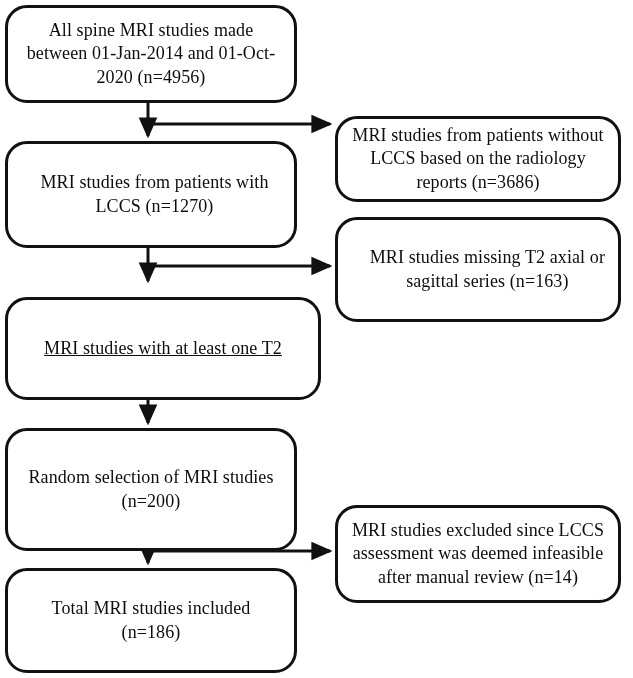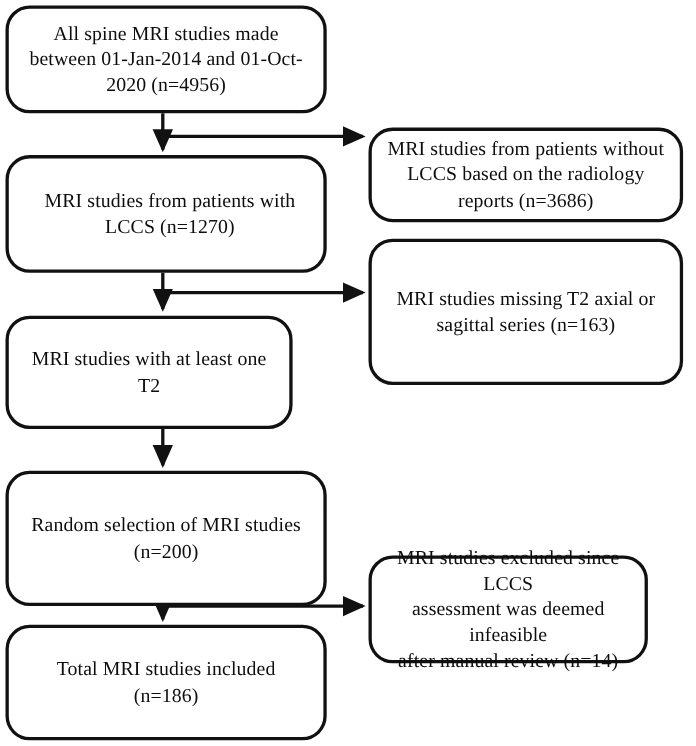--- a/index.html
+++ b/index.html
@@ -30,27 +30,27 @@
     line-height: 1.30;
     padding: 4px 13px;
     letter-spacing: 0.1px;
   }
   .node span {
     display: block;
   }
   
   #node-all-spine      { left: 5px;  top: 5px;   width: 292px; height: 98px; }
   #node-with-lccs      { left: 5px;  top: 141px; width: 292px; height: 107px; padding-left: 20px; }
-  #node-t2-series      { left: 5px;  top: 287px; width: 261px; height: 103px; }
+  #node-t2-series      { left: 5px;  top: 297px; width: 316px; height: 103px; text-decoration: underline; }
   #node-random-sel     { left: 5px;  top: 428px; width: 292px; height: 123px; }
   #node-total-included { left: 5px;  top: 568px; width: 292px; height: 105px; }
   
   #node-excl-no-lccs    { left: 335px; top: 76px;  width: 286px; height: 86px; margin-top: 40px; }
-  #node-excl-missing-t2 { left: 335px; top: 217px; width: 286px; height: 133px; }
-  #node-excl-infeasible { left: 335px; top: 505px; width: 254px; height: 98px; justify-content: center; }
+  #node-excl-missing-t2 { left: 335px; top: 217px; width: 286px; height: 105px; justify-content: flex-end; }
+  #node-excl-infeasible { left: 335px; top: 505px; width: 286px; height: 98px; justify-content: center; }
 
   #edges {
     position: absolute;
     left: 0;
     top: 0;
     width: 633px;
     height: 678px;
     pointer-events: none;
   }
 </style>

